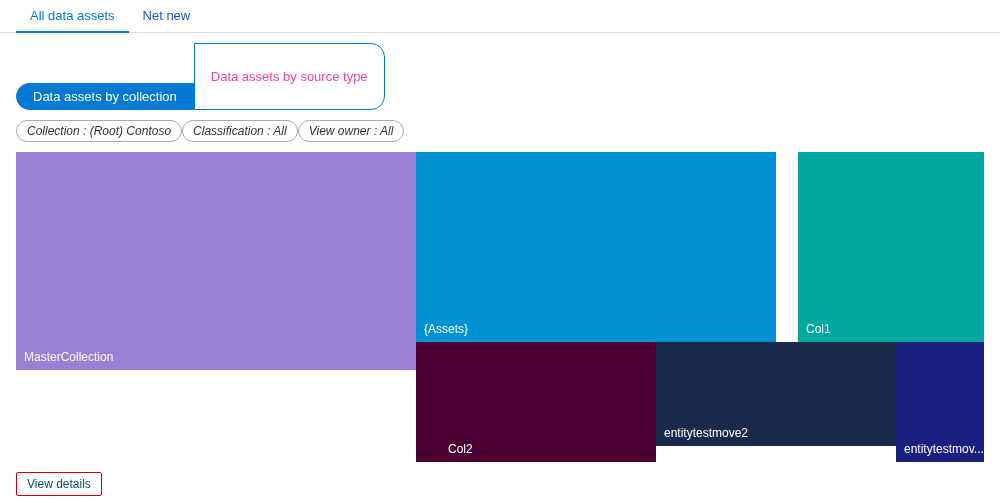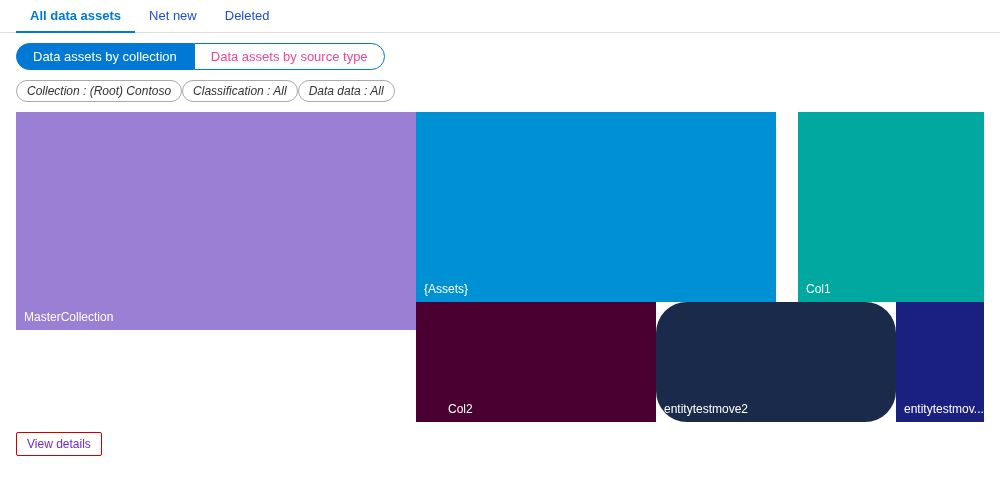--- a/index.html
+++ b/index.html
@@ -23,21 +23,21 @@
       padding: 8px 14px;
       cursor: pointer;
       font-size: 13px;
       color: #1d4ed8;
       border-bottom: 2px solid transparent;
       margin-bottom: -1px;
     }
     .top-tab.active {
       color: #0078d4;
       border-bottom: 2px solid #0078d4;
-      font-weight: 700;
+      font-weight: 400;
     }
 
     .view-toggle {
       display: flex;
       margin: 0 16px 10px 16px;
       gap: 0;
     }
     .view-btn {
       padding: 5px 16px;
       font-size: 13px;
@@ -45,20 +45,21 @@
       border: 1px solid #0078d4;
       background: #fff;
       color: #ec4899;
     }
     .view-btn.active {
       background: #0078d4;
       color: #fff;
     }
     .view-btn:first-child {
       border-radius: 14px 0 0 14px;
+      margin-top: 40px;
     }
     .view-btn:last-child {
       border-radius: 0 14px 14px 0;
     }
 
     .filter-bar {
       display: flex;
       margin: 0 16px 10px 16px;
       flex-wrap: wrap;
       font-style: italic;
@@ -110,59 +111,58 @@
       width: 210px; height: 190px;
     }
     .cell-col2 {
       background: #4a0030;
       left: 400px; top: 190px;
       width: 240px; height: 120px; padding-left: 32px;
     }
     .cell-entitytest2 {
       background: #1a2a4a;
       left: 640px; top: 190px;
-      width: 240px; height: 120px; border-radius: 31px;
+      width: 240px; height: 104px;
     }
     .cell-entitytest3 {
       background: #1a2080;
       left: 880px; top: 190px;
       width: 112px; height: 120px;
     }
 
     .view-details-area {
       margin: 10px 16px 0 16px;
     }
     .view-details-btn {
       border: 1px solid #c00;
       background: #fff;
-      color: #6d28d9;
+      color: #0c4a6e;
       padding: 4px 10px;
       font-size: 12px;
       cursor: pointer;
       border-radius: 2px;
     }
   </style>
 </head>
 <body>
 
 <div class="top-tabs">
   <div class="top-tab active">All data assets</div>
   <div class="top-tab">Net new</div>
-  <div class="top-tab">Deleted</div>
 </div>
 
 <div class="view-toggle">
   <button class="view-btn active">Data assets by collection</button>
   <button class="view-btn">Data assets by source type</button>
 </div>
 
 <div class="filter-bar">
   <span class="filter-pill">Collection : (Root) Contoso</span>
   <span class="filter-pill">Classification : All</span>
-  <span class="filter-pill">Data data : All</span>
+  <span class="filter-pill">View owner : All</span>
 </div>
 
 <div class="treemap-container">
   <div class="tm-cell cell-master">
     <span>MasterCollection</span>
   </div>
   <div class="tm-cell cell-assets">
     <span>{Assets}</span>
   </div>
   <div class="tm-cell cell-col1">

